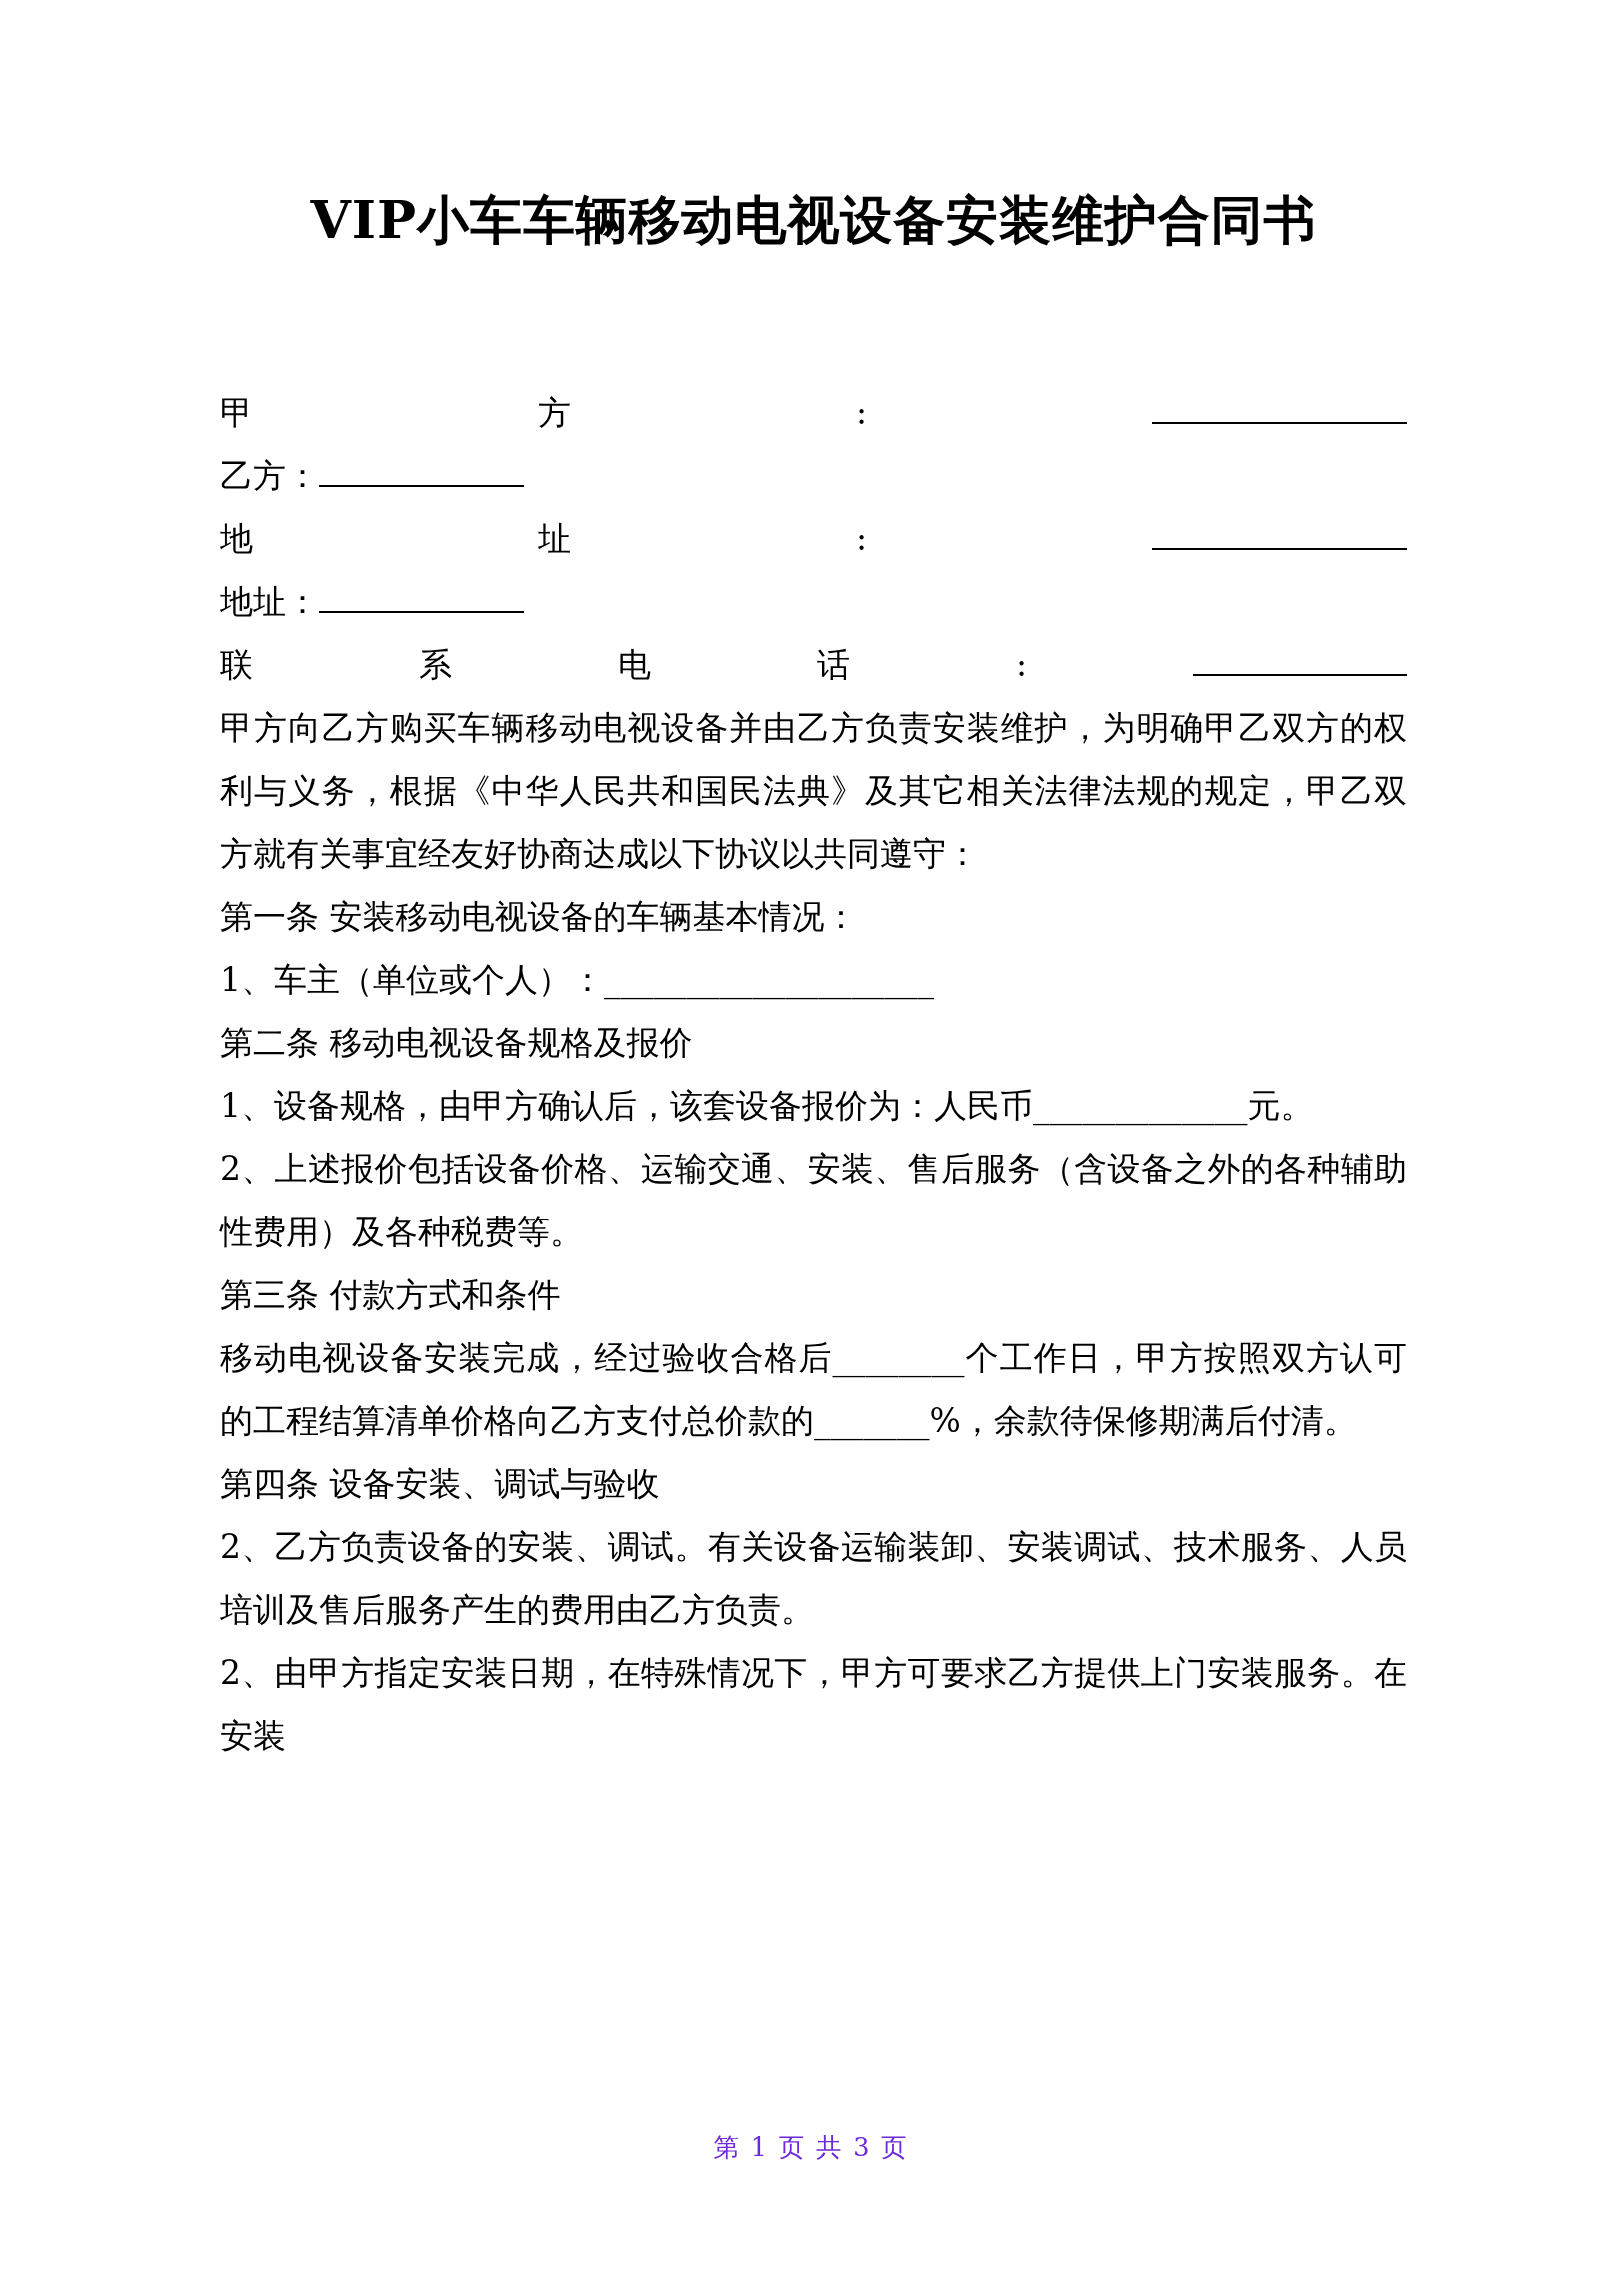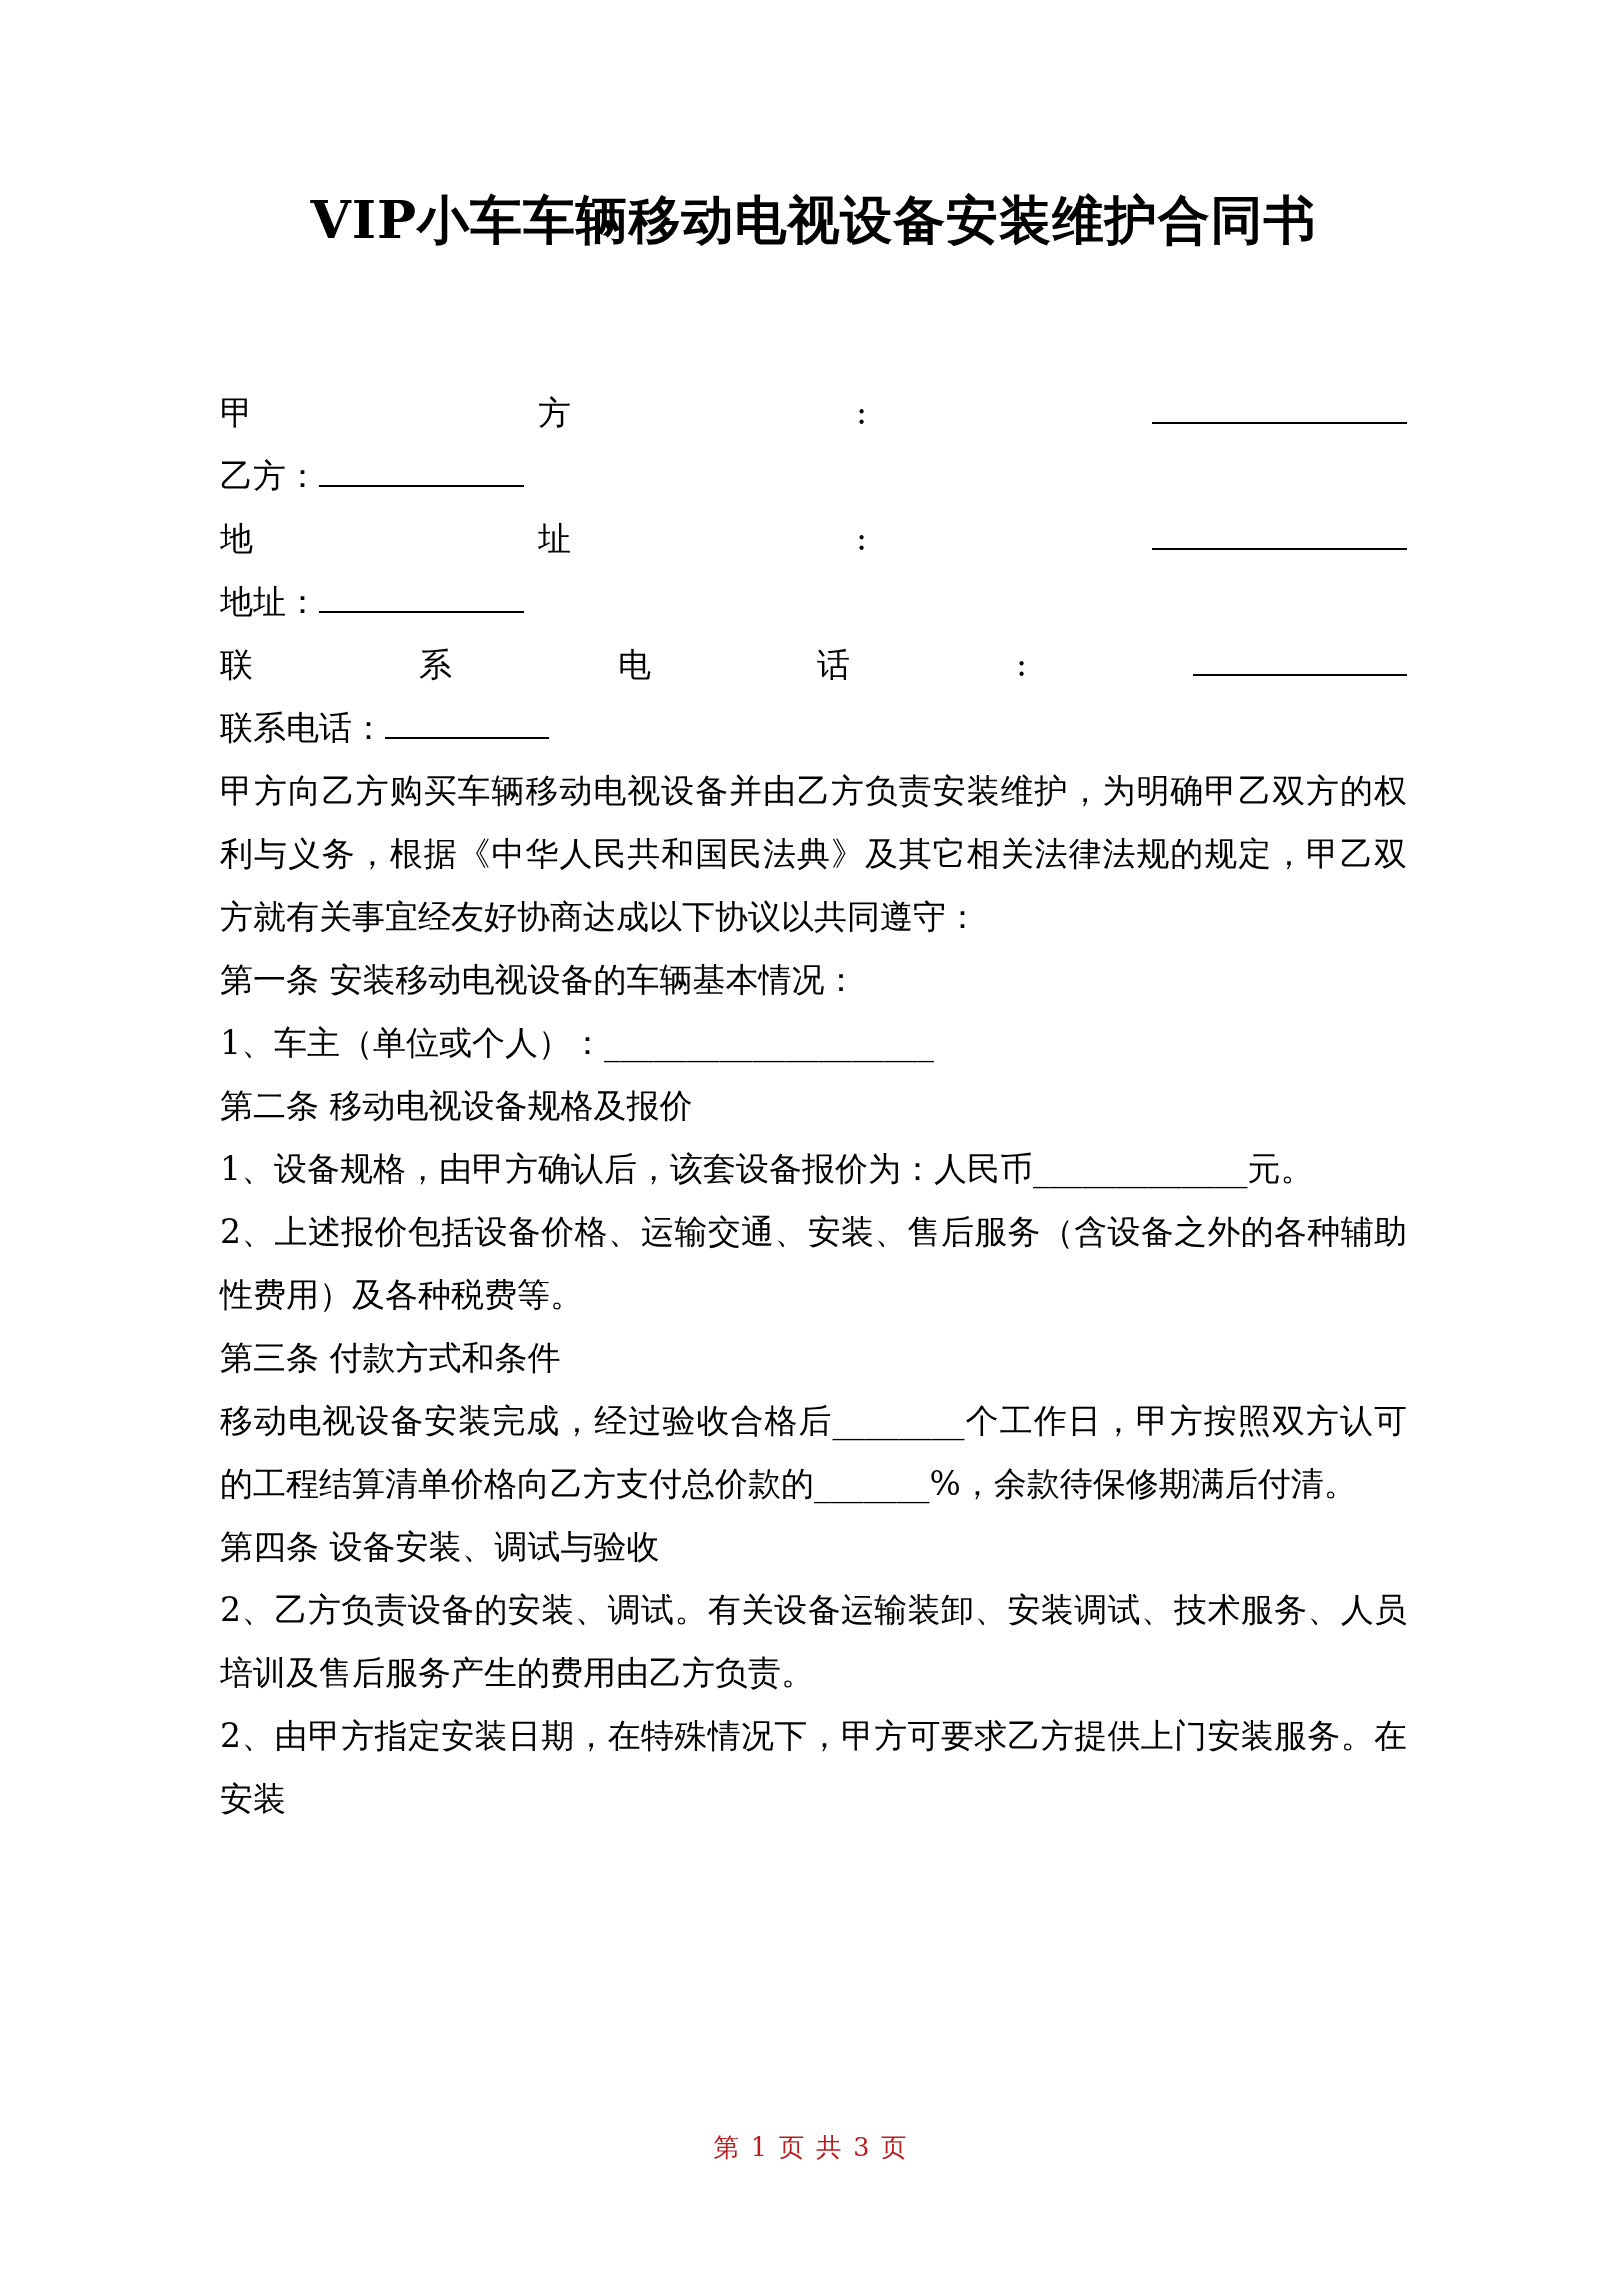--- a/index.html
+++ b/index.html
@@ -60,21 +60,21 @@
   }
 
   .footer {
     position: absolute;
     left: 0;
     right: 0;
     bottom: 129px;
     text-align: center;
     font-size: 25.5px;
     letter-spacing: 1.8px;
-    color: #b91c1c;
+    color: #6d28d9;
   }
 </style>
 </head>
 <body>
 
 <div class="page">
 
   <h1 class="title">VIP小车车辆移动电视设备安装维护合同书</h1>
 
   <div class="party-block">
@@ -103,23 +103,20 @@
 
     <div class="line spread">
       <span>联</span>
       <span>系</span>
       <span>电</span>
       <span>话</span>
       <span>:</span>
       <span class="blank w-md"></span>
     </div>
 
-    <div class="line">
-      <span>联系电话：</span><span class="blank w-sm"></span>
-    </div>
 
   </div>
 
   <div class="body">
     <p>甲方向乙方购买车辆移动电视设备并由乙方负责安装维护，为明确甲乙双方的权利与义务，根据《中华人民共和国民法典》及其它相关法律法规的规定，甲乙双方就有关事宜经友好协商达成以下协议以共同遵守：</p>
     <p>第一条 安装移动电视设备的车辆基本情况：</p>
     <p>1、车主（单位或个人）：____________________</p>
     <p>第二条 移动电视设备规格及报价</p>
     <p>1、设备规格，由甲方确认后，该套设备报价为：人民币_____________元。</p>
     <p>2、上述报价包括设备价格、运输交通、安装、售后服务（含设备之外的各种辅助性费用）及各种税费等。</p>

